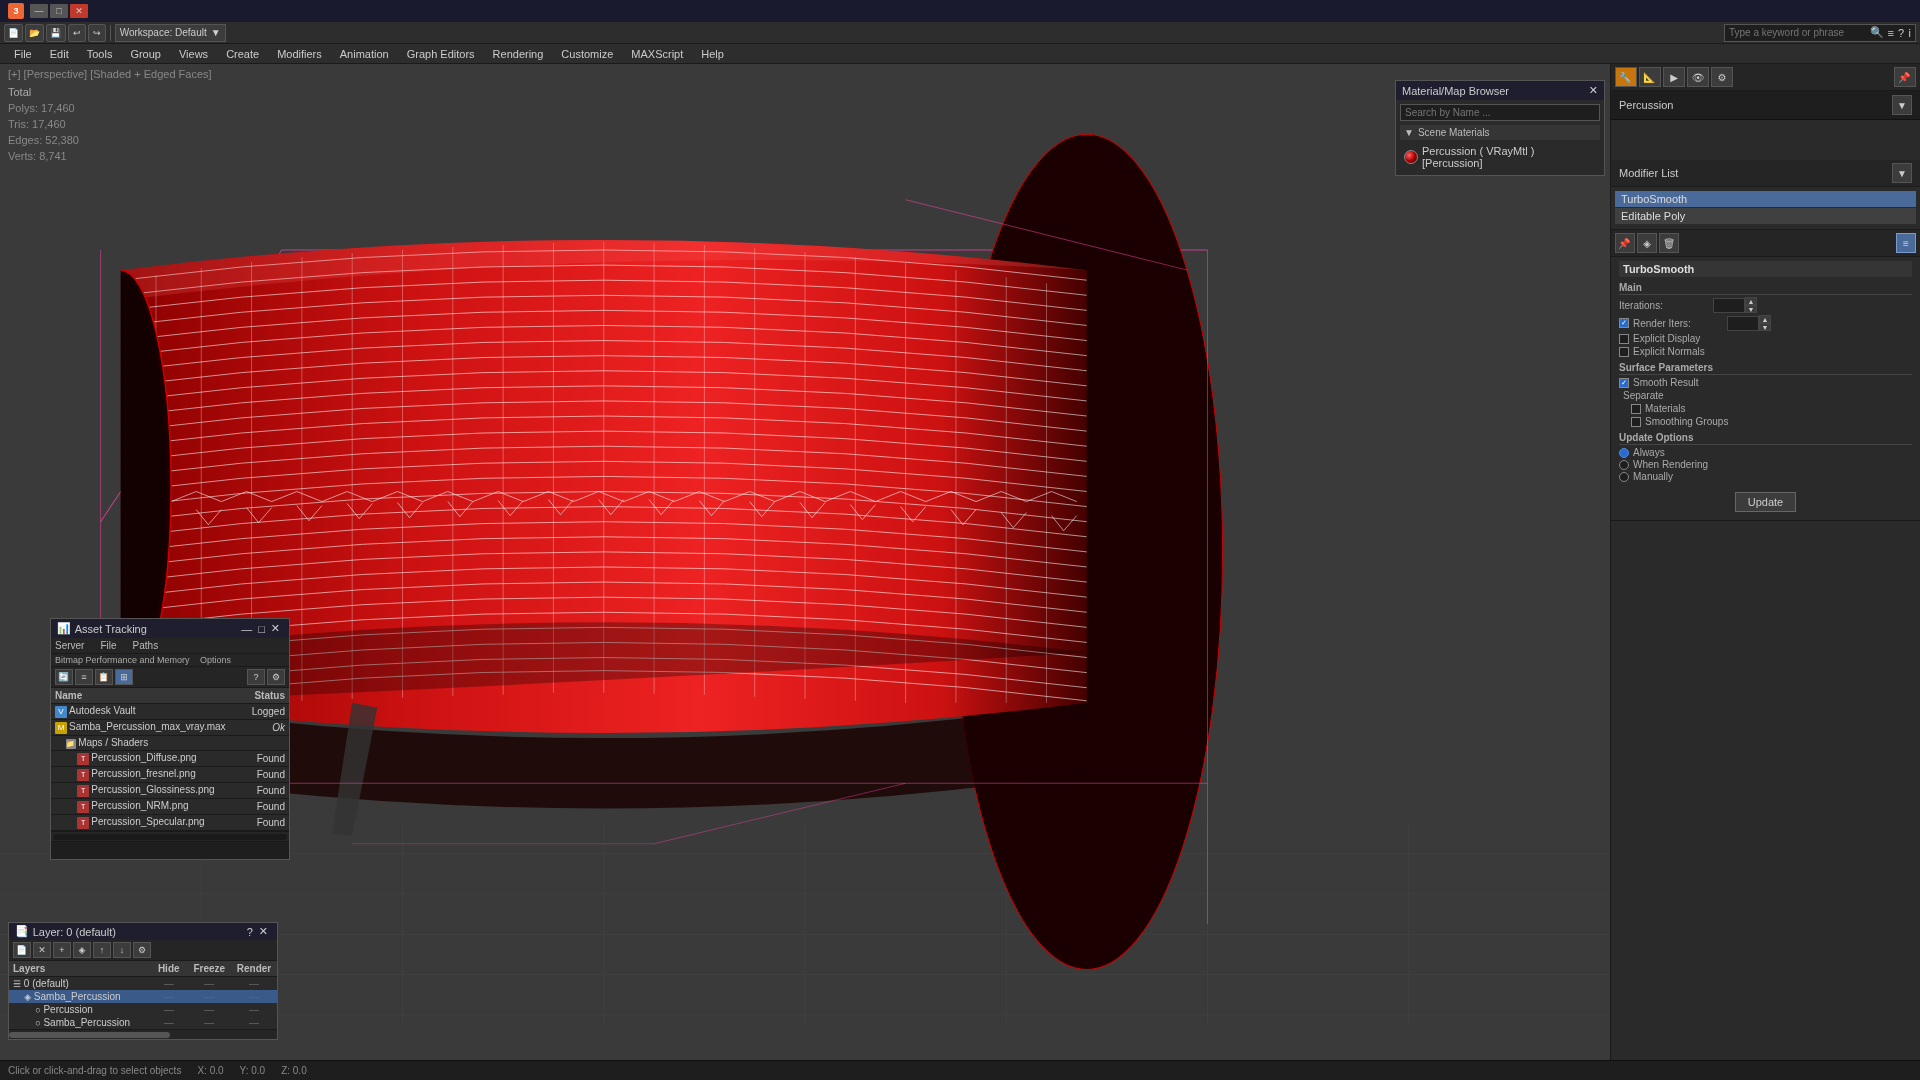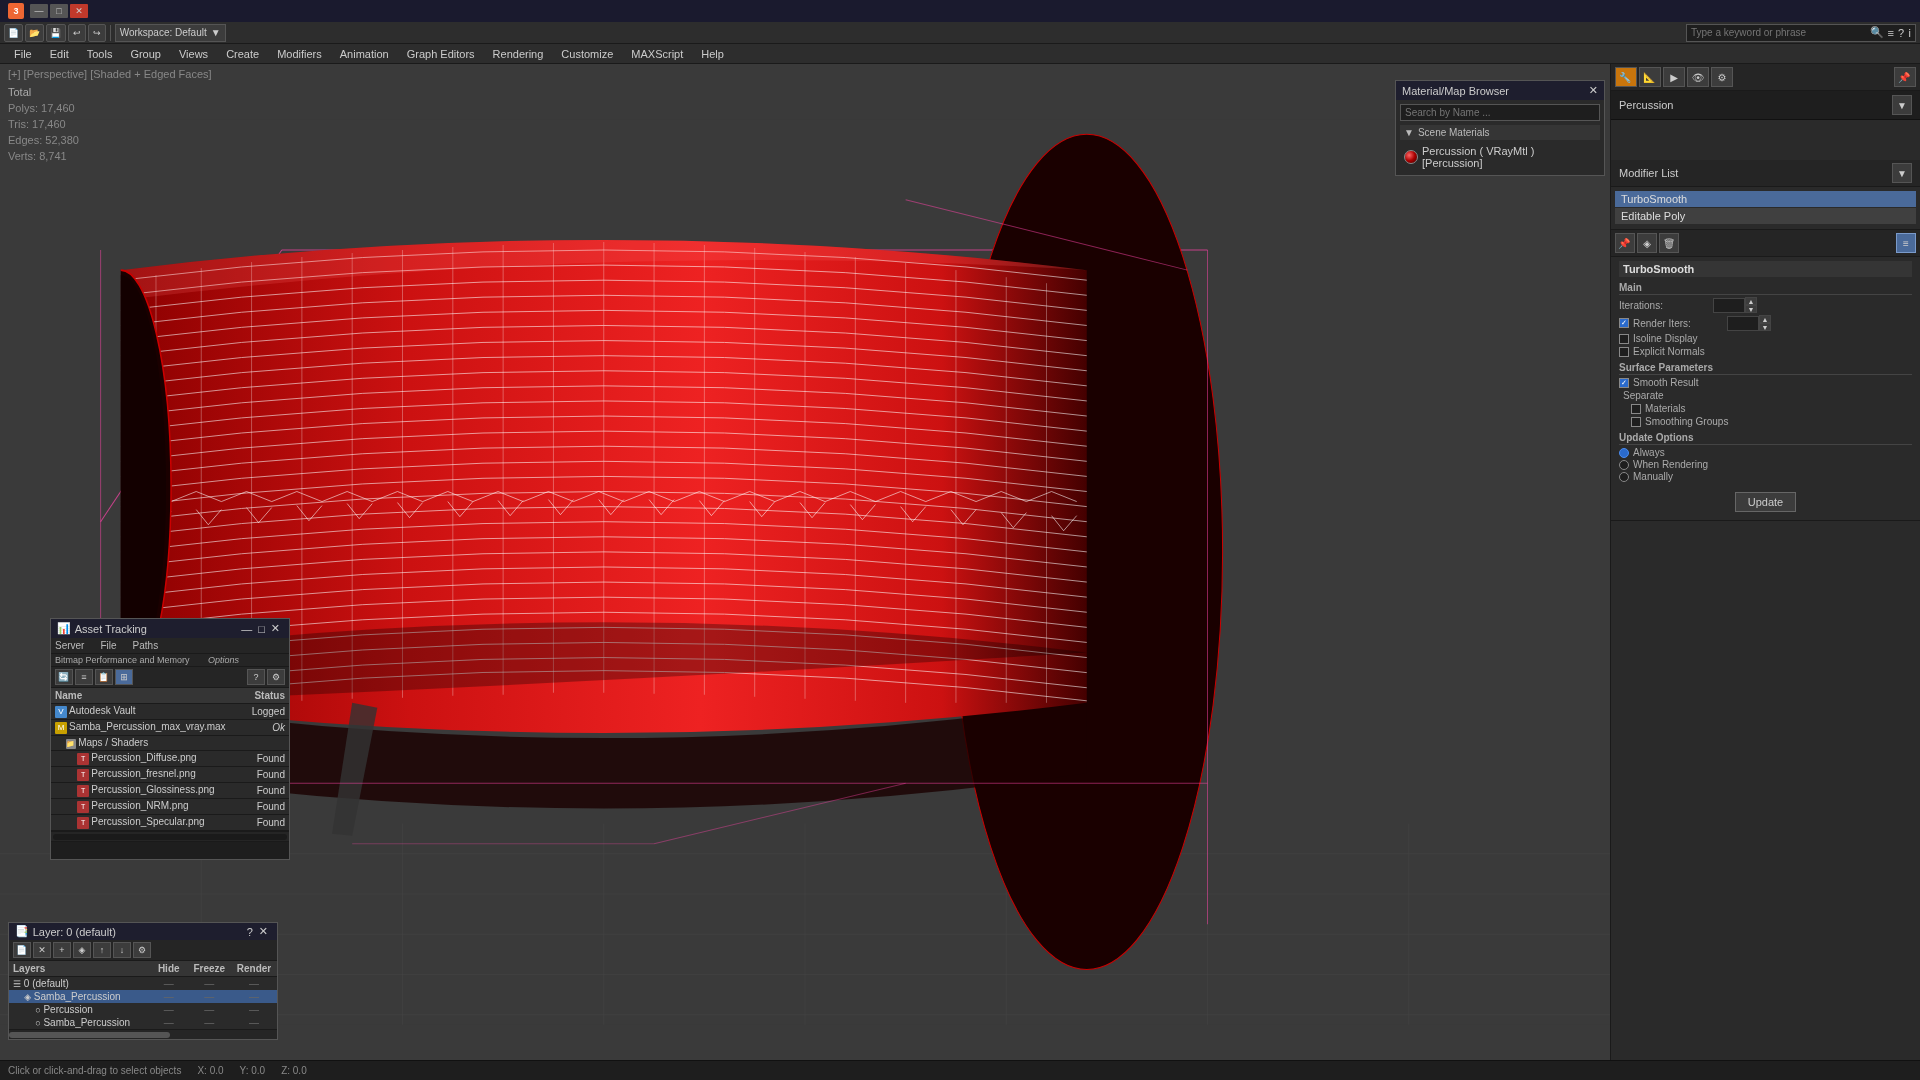--- a/index.html
+++ b/index.html
@@ -68,21 +68,21 @@
       border-radius: 2px;
     }
     .workspace-dropdown {
       height: 18px; background: #3c3c3c; border: 1px solid #555;
       color: #ccc; font-size: 10px; padding: 0 4px; display: flex;
       align-items: center; gap: 4px; cursor: pointer;
     }
     .search-box {
       margin-left: auto;
       height: 18px;
-      width: 230px;
+      width: 192px;
       background: #1e1e1e;
       border: 1px solid #555;
       display: flex; align-items: center;
       padding: 0 4px; gap: 4px;
     }
     .search-box input {
       background: transparent; border: none; outline: none;
       color: #888; font-size: 10px; flex: 1;
     }
 
@@ -712,21 +712,21 @@
         <input type="text" class="param-value" style="">
         <div class="spin-btns">
           <div class="spin-btn">▲</div>
           <div class="spin-btn">▼</div>
         </div>
       </div>
     </div>
 
     <div class="checkbox-row">
       <div class="cb"></div>
-      <span style="font-size:10px;color:#aaa;">Isoline Display</span>
+      <span style="font-size:10px;color:#aaa;">Explicit Display</span>
     </div>
 
     <div class="checkbox-row">
       <div class="cb"></div>
       <span style="font-size:10px;color:#aaa;text-align:right;">Explicit Normals</span>
     </div>
 
     <div class="subsection-label">Surface Parameters</div>
     <div class="checkbox-row">
       <div class="cb checked"></div>
@@ -791,21 +791,21 @@
     <span style="cursor:pointer;padding:0 3px;">□</span>
     <span style="cursor:pointer;padding:0 3px;">✕</span>
   </div>
   <div class="at-menubar">
     <span style="cursor:pointer;">Server</span>
     <span style="cursor:pointer;">File</span>
     <span style="cursor:pointer;">Paths</span>
   </div>
   <div style="background:#252525;padding:1px 4px;font-size:9px;color:#aaa;border-bottom:1px solid #1a1a1a;">
     <span style="cursor:pointer;">Bitmap Performance and Memory</span>
-    <span style="margin-left:16px;font-style:italic;">Options</span>
+    <span style="margin-left:8px;">Options</span>
   </div>
   <div class="at-toolbar">
     <div class="at-icon">🔄</div>
     <div class="at-icon">≡</div>
     <div class="at-icon">📋</div>
     <div class="at-icon active">⊞</div>
     <div style="flex:1;"></div>
     <div class="at-icon">?</div>
     <div class="at-icon">⚙</div>
   </div>

